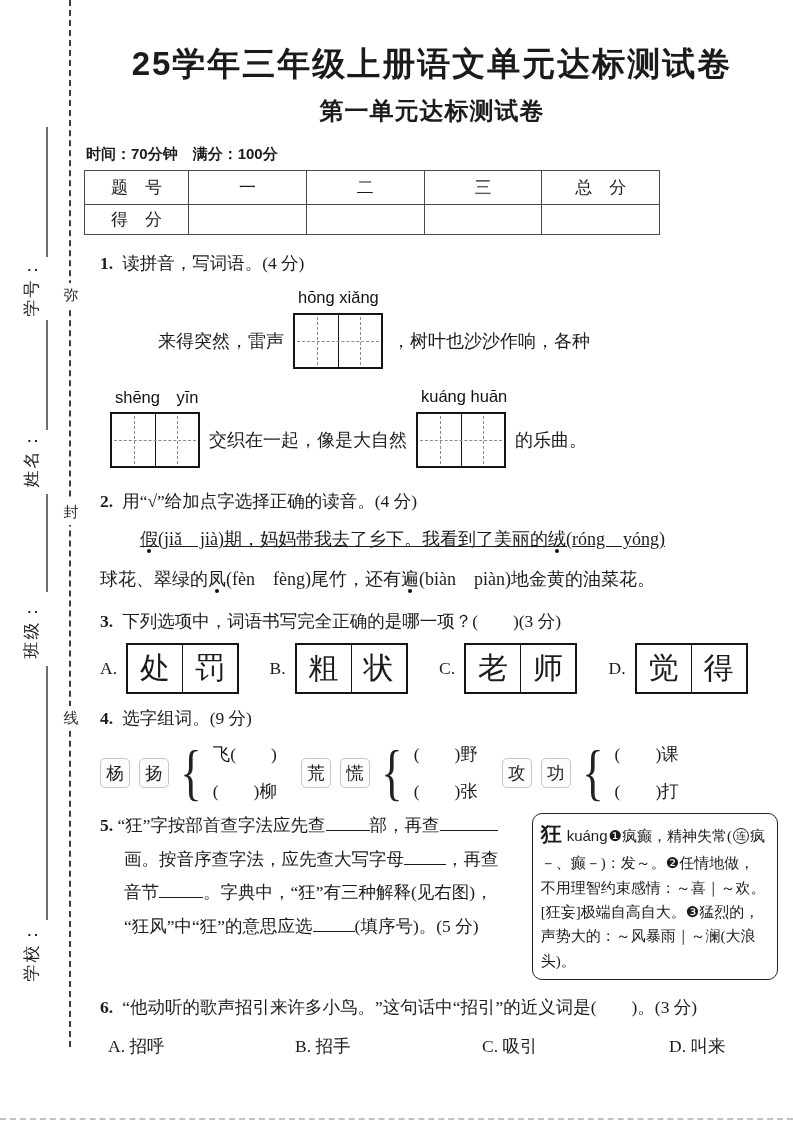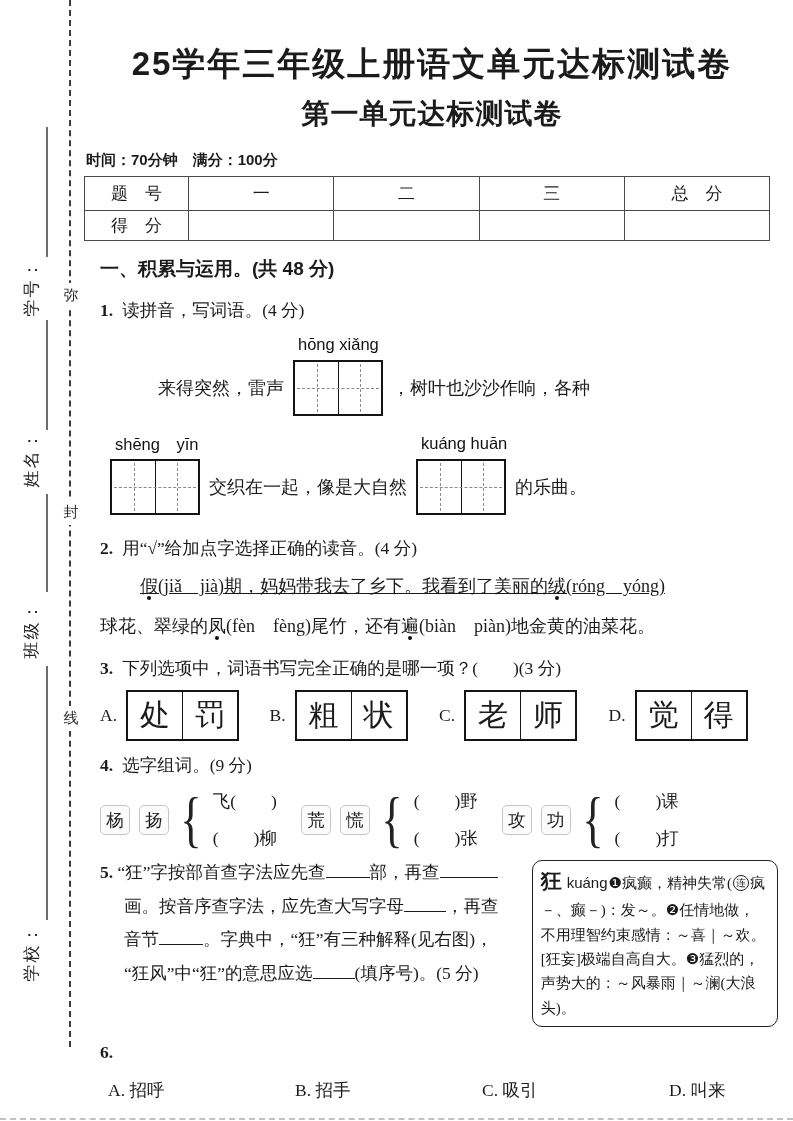--- a/index.html
+++ b/index.html
@@ -14,26 +14,26 @@
   .seal-char{position:absolute;left:60px;width:22px;text-align:center;background:#fff;
     font-size:15px;color:#2a2a2a;padding:3px 0;}
   .sb-label{position:absolute;width:84px;height:22px;line-height:22px;text-align:center;
     font-size:17px;letter-spacing:2px;color:#222;transform:rotate(-90deg);white-space:nowrap;}
   .sb-line{position:absolute;left:46px;width:2px;background:#6d6d6d;}
 
   
   #main{position:absolute;left:86px;top:0;width:692px;}
   .title{margin-top:42px;text-align:center;font-size:33px;font-weight:bold;
     font-family:"Liberation Sans",sans-serif;letter-spacing:2px;}
-  .subtitle{margin-top:8px;text-align:center;font-size:28px;font-weight:bold;
+  .subtitle{margin-top:8px;text-align:center;font-size:24px;font-weight:bold;
     font-family:"Liberation Sans",sans-serif;letter-spacing:1px;}
   .meta{margin-top:18px;text-align:left;font-size:15px;font-weight:bold;
     font-family:"Liberation Sans",sans-serif;padding-right:4px;}
 
-  table.score{border-collapse:collapse;width:686px;margin-top:6px;margin-left:-2px;
+  table.score{border-collapse:collapse;width:576px;margin-top:6px;margin-left:-2px;
     font-size:17px;table-layout:fixed;}
   table.score td{border:1px solid #4a4a4a;text-align:center;padding:0;}
   table.score .r1 td{height:33px;}
   table.score .r2 td{height:29px;}
   table.score col.c0{width:104px;}
 
   .sect{margin-top:15px;padding-left:14px;font-size:19px;font-weight:bold;
     font-family:"Liberation Sans",sans-serif;}
 
   .q{padding-left:14px;}
@@ -146,21 +146,20 @@
       <tr class="r2">
         <td>得　分</td>
         <td></td>
         <td></td>
         <td></td>
         <td></td>
       </tr>
     </tbody>
       </table>
 
-    <div class="sect">一、积累与运用。(共 48 分)</div>
 
     <div class="q">
       <div class="stem mt16">
         <span class="qno">1.</span>
         <span>读拼音，写词语。(4 分)</span>
       </div>
       <div class="pyrow r0">
         <span>来得突然，雷声</span>
         <span class="tzg">
           <span class="c c1"></span>
@@ -278,20 +277,21 @@
         <div class="q5line cont"><span>画。按音序查字法，应先查大写字母</span><span class="blank" style="width: 42px;"></span><span>，再查</span></div>
         <div class="q5line cont"><span>音节</span><span class="blank" style="width: 44px;"></span><span>。字典中，“狂”有三种解释(见右图)，</span></div>
         <div class="q5line cont"><span>“狂风”中“狂”的意思应选</span><span class="blank" style="width: 42px;"></span><span>(填序号)。(5 分)</span></div>
       </div>
       <div class="dictbox"><span class="seg-hw">狂</span><span class="seg-py">kuáng</span><span class="seg-b">❶</span><span class="seg-b">疯癫，精神失常(</span><span class="seg-circ">连</span><span class="seg-b">疯－、癫－)：发～。</span><span class="seg-b">❷</span><span class="seg-b">任情地做，不用理智约束感情：～喜｜～欢。[狂妄]极端自高自大。</span><span class="seg-b">❸</span><span class="seg-b">猛烈的，声势大的：～风暴雨｜～澜(大浪头)。</span></div>
     </div>
 
     <div class="q">
       <div class="stem mt14">
         <span class="qno">6.</span>
+        <span>“他动听的歌声招引来许多小鸟。”这句话中“招引”的近义词是(　　)。(3 分)</span>
       </div>
       <div class="q6opts">
         <span>A. 招呼</span>
         <span>B. 招手</span>
         <span>C. 吸引</span>
         <span>D. 叫来</span>
       </div>
     </div>
 
   </div>

